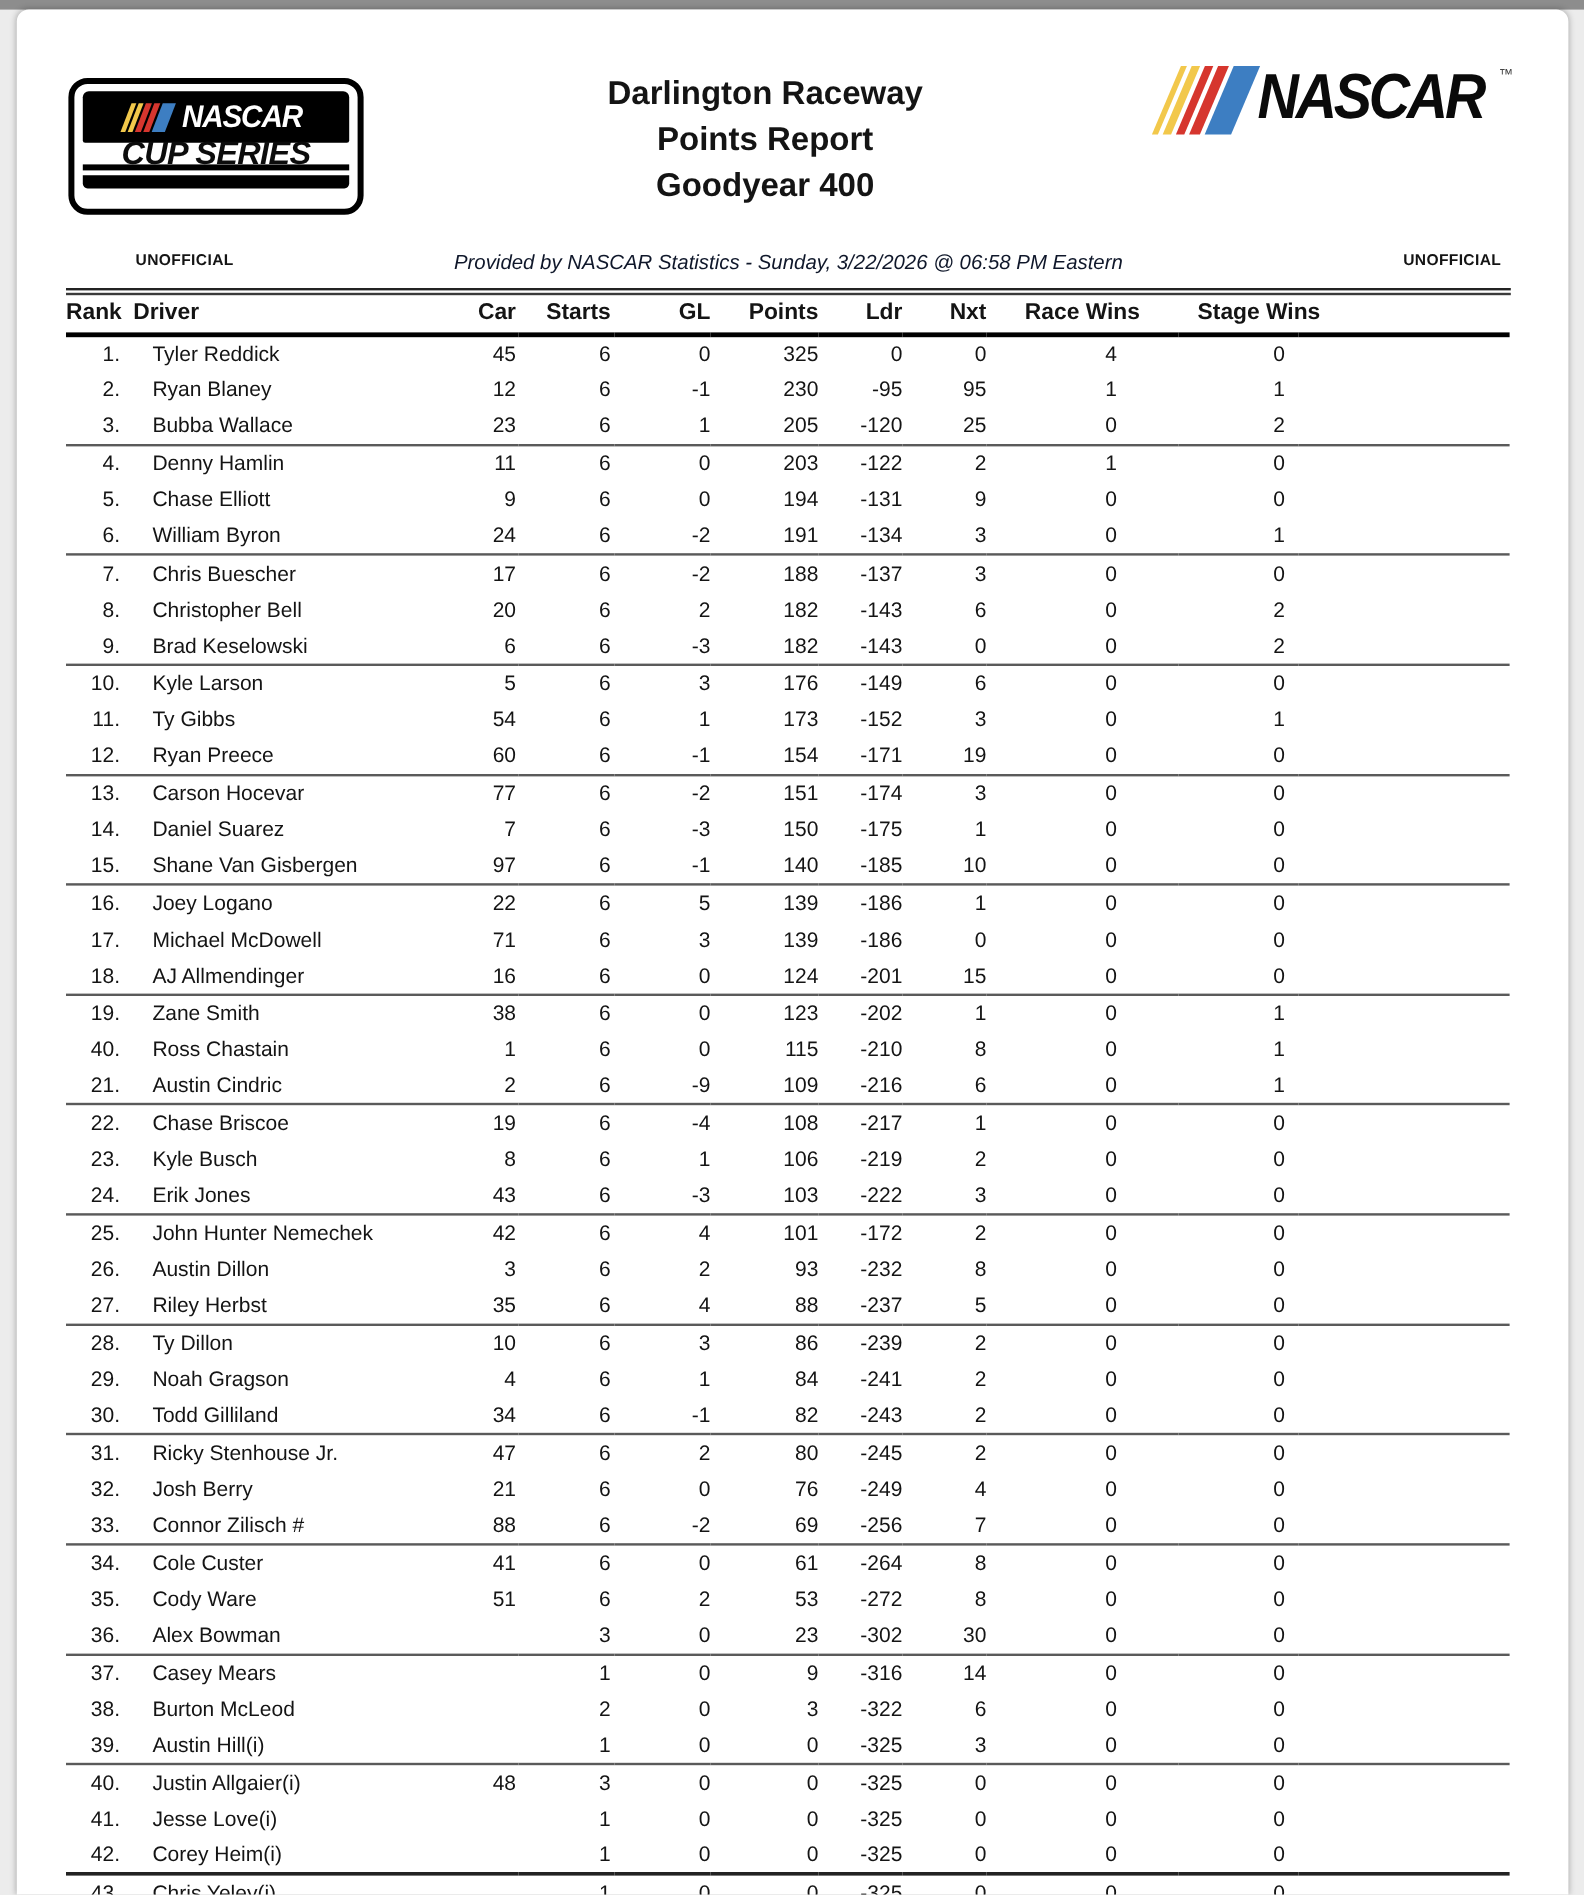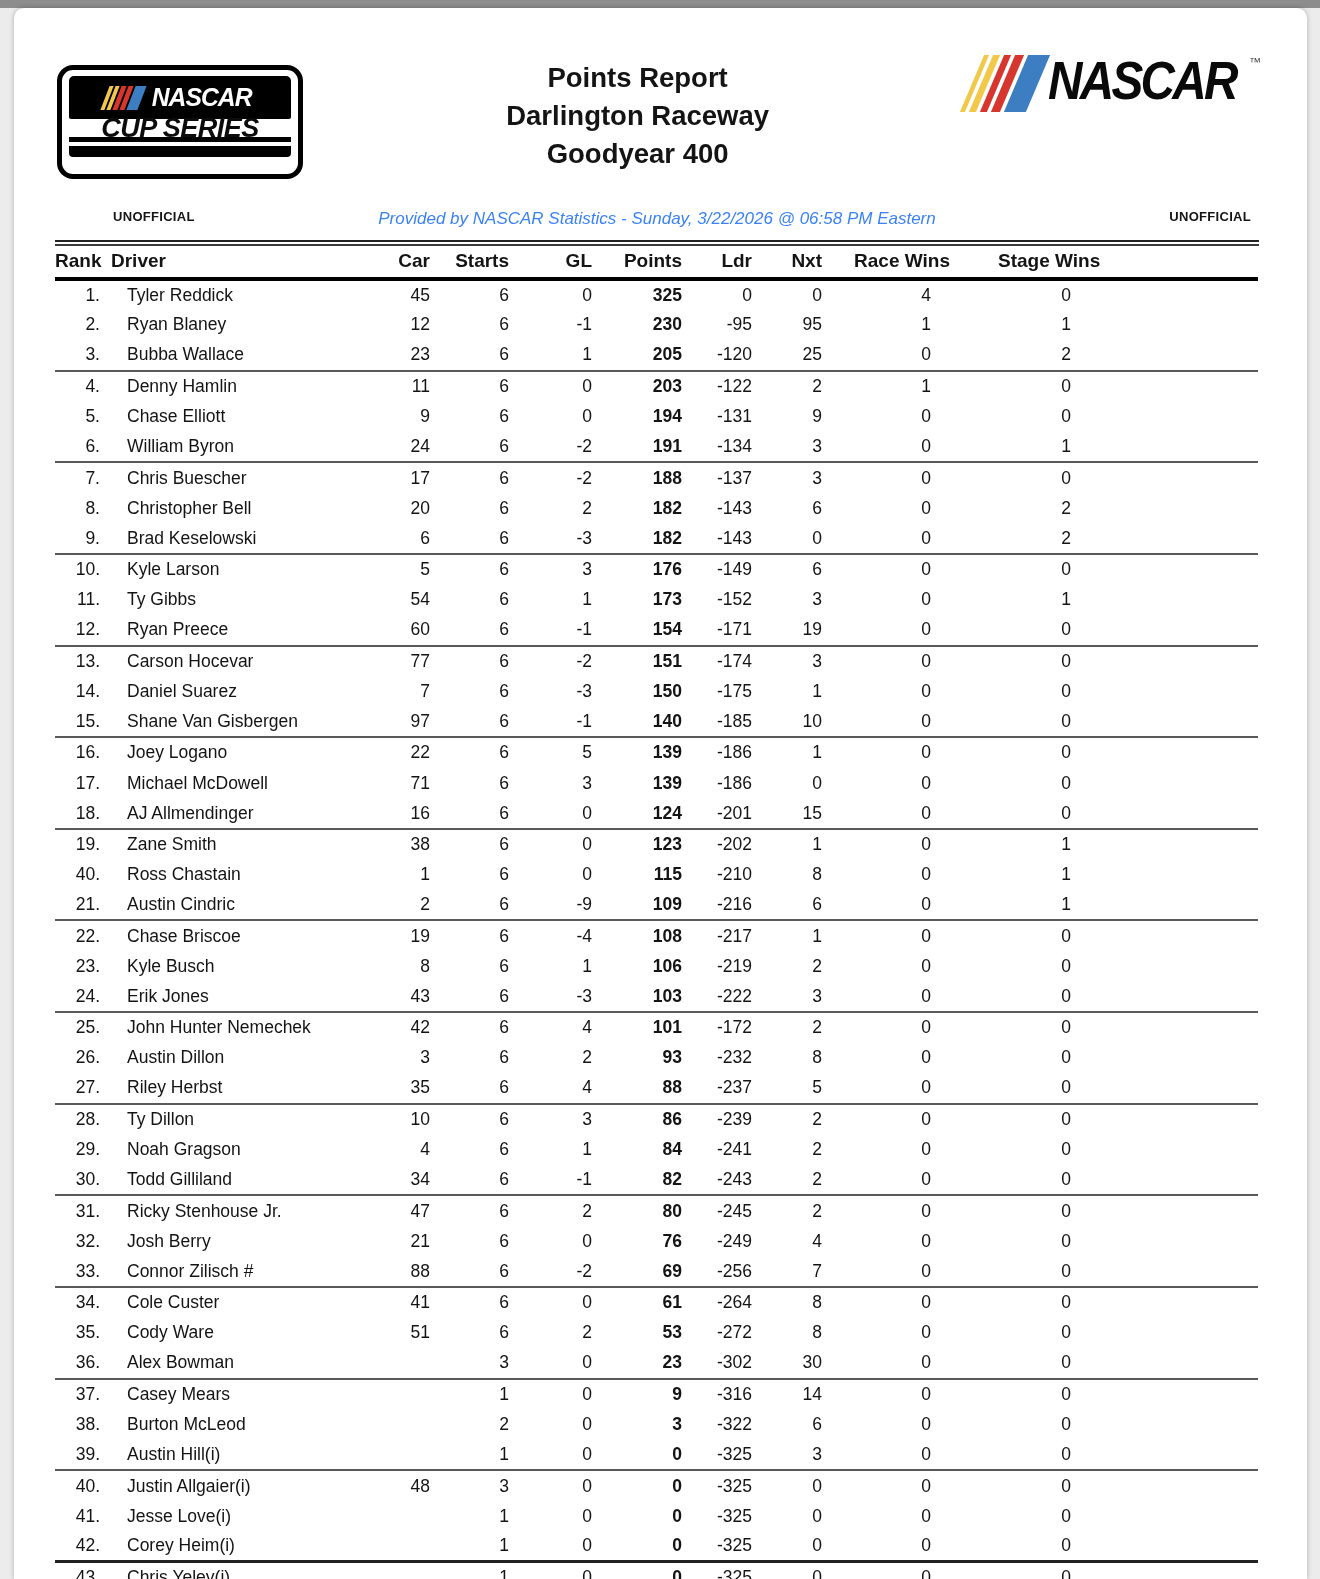--- a/index.html
+++ b/index.html
@@ -107,21 +107,21 @@
     position: relative;
     display: flex; justify-content: space-between; align-items: baseline;
     margin-top: 28px;
     height: 24px;
   }
   .unofficial { font-weight: bold; font-size: 13px; letter-spacing: .3px; }
   .unofficial.left  { margin-left: 58px; }
   .unofficial.right { margin-right: 8px; }
   .provided {
     position: absolute; left: 50%; transform: translateX(-50%);
-    font-style: italic; font-size: 17px; white-space: nowrap; color: #3b82f6;
+    font-style: italic; font-size: 17px; white-space: nowrap; color: #0f172a;
   }
   .dbl-line {
     margin-top: 7px;
     height: 2px;
     border-top: 2px solid #232323;
     border-bottom: 2px solid #3a3a3a;
   }
   
   table.standings {
     border-collapse: collapse;
@@ -145,21 +145,21 @@
   .standings tbody tr { height: 30.56px; }
   .standings tbody tr.group-end td { border-bottom: 2px solid #5a5a5a; }
   .standings tbody tr.group-end:nth-child(42) td { border-bottom: 3px solid #222; }
   
   .c-rank   { text-align: right; padding-right: 5px !important; }
   th.c-driver { text-align: left; padding-left: 6px !important; }
   td.c-driver { text-align: left; padding-left: 22px !important; }
   .c-car    { text-align: right; padding-right: 2px !important; }
   .c-starts { text-align: right; padding-right: 3px !important; }
   .c-gl     { text-align: right; }
-  .c-points { text-align: right; font-weight: bold; }
+  .c-points { text-align: right; }
   .c-ldr    { text-align: right; }
   .c-nxt    { text-align: right; margin-top: 24px; }
   .c-rwins  { text-align: center; }
   td.c-rwins { padding-left: 48px !important; }
   .c-swins  { text-align: center; }
   th.c-swins { padding-left: 16px !important; }
   td.c-swins { padding-left: 68px !important; }
   .c-fill   {}
 </style>
 </head>
@@ -181,22 +181,22 @@
           <span class="cl-s5" style="background: rgb(61, 126, 194);"></span>
         </span>
         <span class="cl-nascar">NASCAR</span>
       </div>
       <div class="cl-mid">CUP SERIES</div>
       <div class="cl-bar-thin"></div>
       <div class="cl-bar-thick"></div>
     </div>
 
     <div class="title-block">
+      <div>Darlington Raceway</div>
       <div>Points Report</div>
-      <div>Darlington Raceway</div>
       <div>Goodyear 400</div>
     </div>
 
     <div class="nascar-logo">
       <span class="nl-stripes">
         <span class="nl-s1" style="background: rgb(242, 200, 75);"></span>
         <span class="nl-s2" style="background: rgb(242, 200, 75);"></span>
         <span class="nl-s3" style="background: rgb(214, 54, 46);"></span>
         <span class="nl-s4" style="background: rgb(214, 54, 46);"></span>
         <span class="nl-s5" style="background: rgb(61, 126, 194);"></span>

